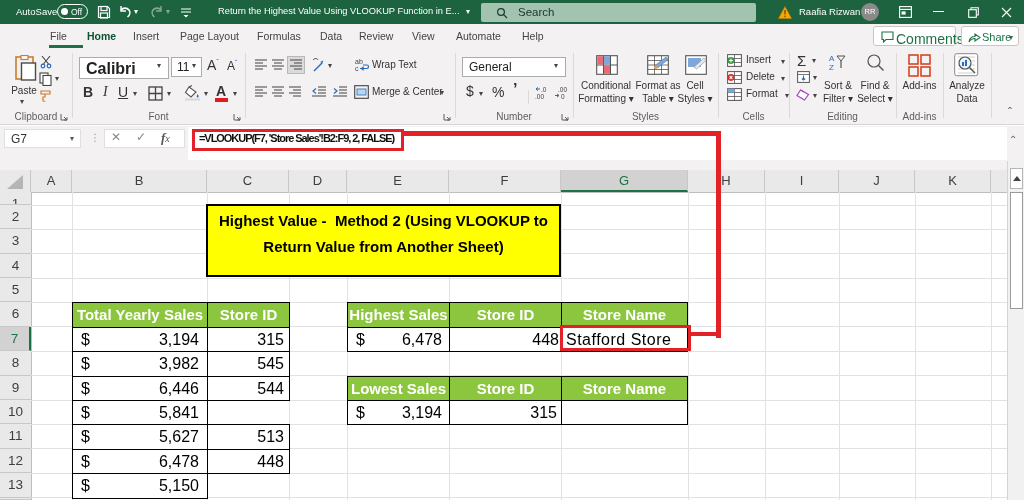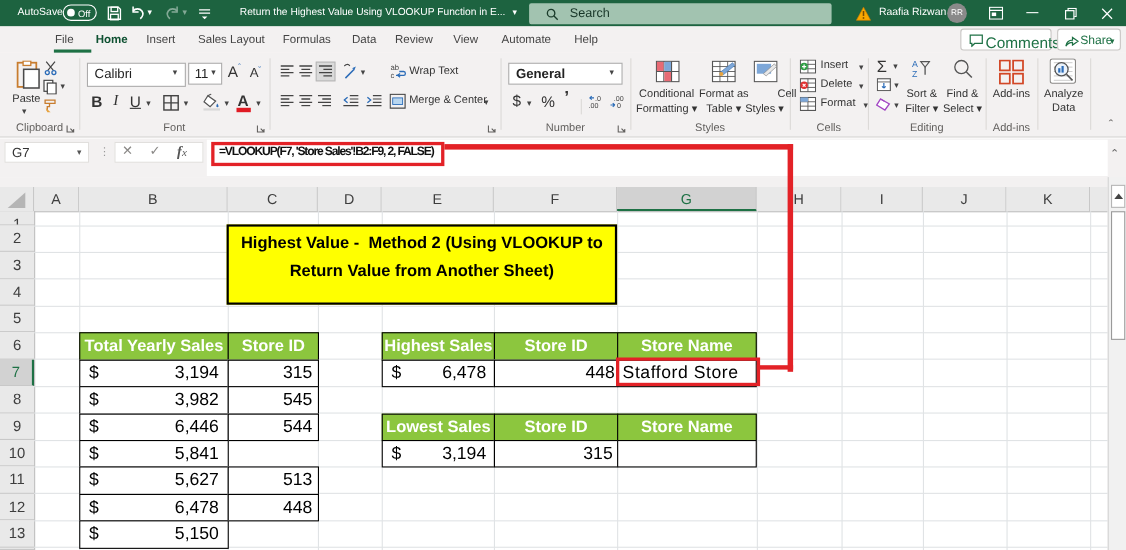--- a/index.html
+++ b/index.html
@@ -100,21 +100,21 @@
   <svg class="abs" style="left:1001px; top:7px;" width="11" height="11" viewBox="0 0 11 11">
     <path d="M1 1 L10 10 M10 1 L1 10" stroke="#fff" stroke-width="1.1"></path>
   </svg>
 </div>
 
 <div class="abs" id="tabrow">
   <span class="tab" style="left:14px;">File</span>
   <span class="tab" style="left:51px; color:#0f5132; font-weight:bold;">Home</span>
   <span class="abs" style="left:49px; top:21px; width:34px; height:2.5px; background:#1e7145;"></span>
   <span class="tab" style="left:97px;">Insert</span>
-  <span class="tab" style="left:144px;">Sales Layout</span>
+  <span class="tab" style="left:144px;">Page Layout</span>
   <span class="tab" style="left:221px;">Formulas</span>
   <span class="tab" style="left:284px;">Data</span>
   <span class="tab" style="left:323px;">Review</span>
   <span class="tab" style="left:376px;">View</span>
   <span class="tab" style="left:420px;">Automate</span>
   <span class="tab" style="left:486px;">Help</span>
 
   <span class="abs" style="left:873px; top:2px; width:83px; height:20px; border:1px solid #c8c6c4; border-radius:3px; background:#fff;">
     <svg class="abs" style="left:7px; top:4px;" width="13" height="12" viewBox="0 0 13 12">
       <path d="M1 1 H12 V8.5 H5 L2.5 11 V8.5 H1 Z" fill="none" stroke="#1e7145" stroke-width="1.1"></path>
@@ -185,21 +185,21 @@
     <rect x="4" y="3.5" width="8" height="10" fill="#fff" stroke="#444" stroke-width="1.1"></rect>
   </svg>
   <span class="abs" style="left:55px; top:26px; font-size:8px; color:#444;">▾</span>
 
   <svg class="abs" style="left:39px; top:41px;" width="14" height="14" viewBox="0 0 14 14">
     <path d="M2 2 H11 V5 H2 Z" fill="none" stroke="#c87d2f" stroke-width="1.2"></path>
     <path d="M6 5 V8 H4 V12" stroke="#c87d2f" stroke-width="1.2" fill="none"></path>
     <path d="M2.5 9 L7 13 L4 13 Z" fill="#e8a33d"></path>
   </svg>
 
-  <div class="abs" style="left:79px; top:9px; width:90px; height:20px; background:#fff; border:1px solid #acabab; font-size:12px; color:#222; padding:2px 0 18px 6px;">Calibri</div>
+  <div class="abs" style="left:79px; top:9px; width:90px; height:20px; background:#fff; border:1px solid #acabab; font-size:16px; color:#222; padding:2px 0 18px 6px;font-weight:bold;">Calibri</div>
   <span class="abs" style="left:157px; top:13px; font-size:8px; color:#444;">▾</span>
   <div class="abs" style="left:171px; top:9px; width:31px; height:20px; background:#fff; border:1px solid #acabab; font-size:12px; color:#222; padding:2px 0 0 5px;">11</div>
   <span class="abs" style="left:192px; top:13px; font-size:8px; color:#444;">▾</span>
   <span class="abs" style="left:207px; top:9px; font-size:14px; color:#333;">A<span style="font-size:8px; color:#2b6cb8; vertical-align:6px;">ˆ</span></span>
   <span class="abs" style="left:227px; top:11px; font-size:12px; color:#333;">A<span style="font-size:7px; color:#2b6cb8; vertical-align:5px;">˘</span></span>
   <span class="abs" style="left:83px; top:36px; font-size:14px; font-weight:bold; color:#333;">B</span>
   <span class="abs" style="left:103px; top:36px; font-size:14px; font-style:italic; font-family:'Liberation Serif',serif; color:#333;">I</span>
   <span class="abs" style="left:118px; top:36px; font-size:14px; text-decoration:underline; color:#333;">U</span>
   <span class="abs" style="left:133px; top:41px; font-size:8px; color:#444;">▾</span>
   <svg class="abs" style="left:148px; top:38px;" width="15" height="15" viewBox="0 0 15 15">
@@ -262,21 +262,21 @@
   </svg>
   <span class="abs rlabel" style="left:372px; top:11px;">Wrap Text</span>
 
   <svg class="abs" style="left:354px; top:37px;" width="15" height="14" viewBox="0 0 15 14">
     <rect x="0.7" y="0.7" width="13.6" height="12.6" fill="none" stroke="#444" stroke-width="1.1"></rect>
     <rect x="3" y="4" width="9" height="6" fill="#b9d7f0" stroke="#2b6cb8" stroke-width="0.8"></rect>
   </svg>
   <span class="abs rlabel" style="left:372px; top:38px;">Merge &amp; Center</span>
   <span class="abs" style="left:440px; top:40px; font-size:8px; color:#444;">▾</span>
 
-  <div class="abs" style="left:462px; top:9px; width:104px; height:20px; background:#fff; border:1px solid #acabab; font-size:12px; color:#222; padding:2px 0 0 6px;font-weight:bold;">General</div>
+  <div class="abs" style="left:462px; top:9px; width:104px; height:20px; background:#fff; border:1px solid #acabab; font-size:12px; color:#222; padding:2px 0 0 6px;">General</div>
   <span class="abs" style="left:554px; top:13px; font-size:8px; color:#444;">▾</span>
   <span class="abs" style="left:466px; top:35px; font-size:14px; color:#333;">$</span>
   <span class="abs" style="left:479px; top:41px; font-size:8px; color:#444;">▾</span>
   <span class="abs" style="left:492px; top:36px; font-size:14px; color:#333;">%</span>
   <span class="abs" style="left:513px; top:33px; font-size:16px; font-weight:bold; color:#333;">’</span>
   <span class="abs" style="left:528px; top:42px; width:1px; height:14px; background:#dcdad8;"></span>
   <svg class="abs" style="left:535px; top:38px;" width="14" height="13" viewBox="0 0 14 13">
     <text x="6" y="6" font-size="6.5" fill="#444" font-family="Liberation Sans">.0</text>
     <text x="0" y="12.5" font-size="6.5" fill="#444" font-family="Liberation Sans">.00</text>
     <path d="M5 3 H1 M1 3 L3 1.4 M1 3 L3 4.6" stroke="#2b6cb8" stroke-width="1" fill="none"></path>
@@ -302,21 +302,21 @@
     <path d="M8 10.5 L19 2 L21 4.5 L10.5 13 Z" fill="#7da7d8" stroke="#4a7ab5" stroke-width="0.6"></path>
     <circle cx="8.8" cy="12.3" r="1.8" fill="#e8a33d"></circle>
   </svg>
   <div class="abs rlabel" style="left:627px; top:32px; width:62px; text-align:center;">Format as</div>
   <div class="abs rlabel" style="left:627px; top:45px; width:62px; text-align:center;">Table ▾</div>
   <svg class="abs" style="left:685px; top:7px;" width="22" height="20" viewBox="0 0 22 20">
     <rect x="0.7" y="0.7" width="20.6" height="18.6" fill="#fff" stroke="#555" stroke-width="1.1"></rect>
     <rect x="3" y="3" width="13" height="9" fill="#7da7d8"></rect>
     <path d="M9 12 L19 3 L21 5.5 L11.5 14 Z" fill="#e8e8e8" stroke="#888" stroke-width="0.6"></path>
   </svg>
-  <div class="abs rlabel" style="left:666px; top:32px; width:58px; text-align:right;">Cell</div>
+  <div class="abs rlabel" style="left:666px; top:32px; width:58px; text-align:center;">Cell</div>
   <div class="abs rlabel" style="left:666px; top:45px; width:58px; text-align:center;">Styles ▾</div>
 
   <svg class="abs" style="left:727px; top:6px;" width="15" height="13" viewBox="0 0 15 13">
     <rect x="0.6" y="0.6" width="13.8" height="11.8" fill="#fff" stroke="#555" stroke-width="1"></rect>
     <path d="M0.6 4.5 H14.4 M0.6 8.5 H14.4 M7.5 0.6 V12.4" stroke="#555" stroke-width="0.8"></path>
     <circle cx="4" cy="6.5" r="3.4" fill="#2f9e44"></circle>
     <path d="M4 4.6 V8.4 M2.1 6.5 H5.9" stroke="#fff" stroke-width="1.1"></path>
   </svg>
   <span class="abs rlabel" style="left:746px; top:6px;">Insert</span>
   <span class="abs" style="left:781px; top:9px; font-size:8px; color:#444;">▾</span>

